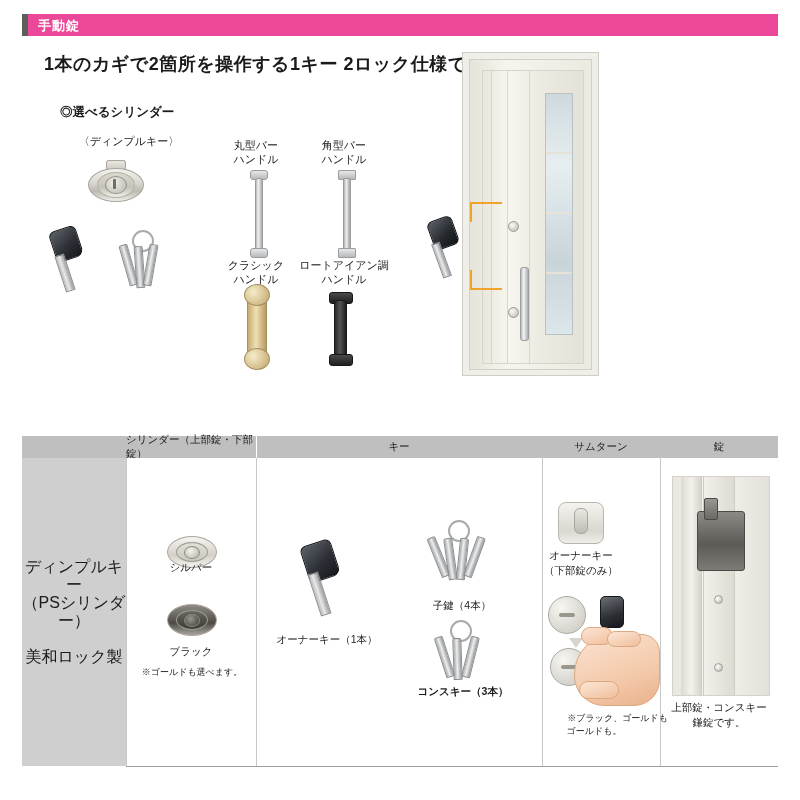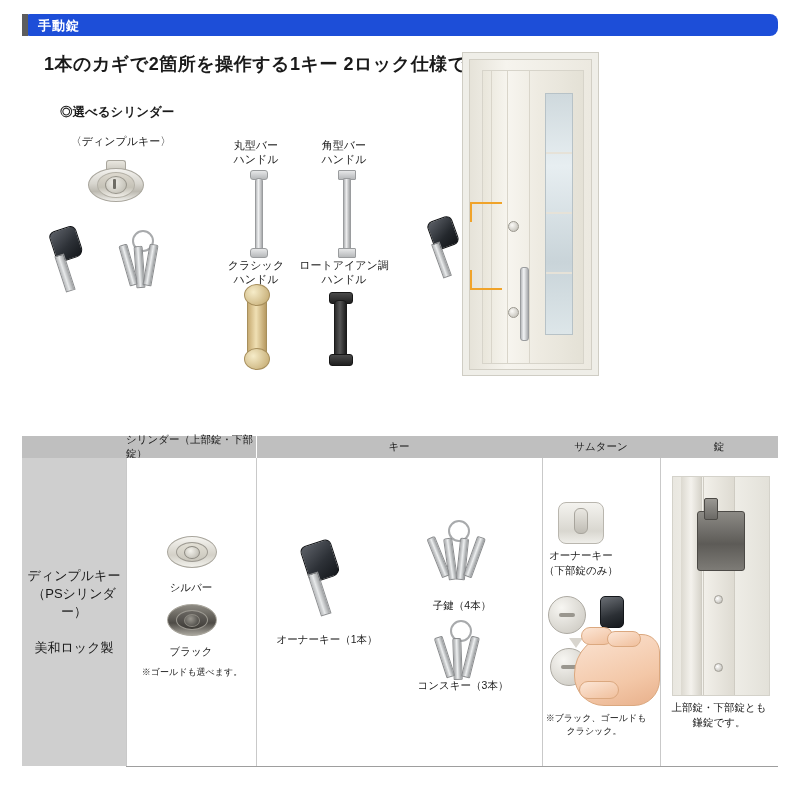--- a/index.html
+++ b/index.html
@@ -9,22 +9,21 @@
     font-family:"Liberation Sans", sans-serif;
     color:#222;
     overflow:hidden;
     position:relative;
   }
   .page{position:relative;width:800px;height:800px;}
 
   
   .header-bar{
     position:absolute;left:22px;top:14px;width:756px;height:22px;
-    background:#1d4ed8;
-    border-radius:8px;
+    background:#ec4899;
   }
   .header-bar .accent{
     position:absolute;left:0;top:0;width:6px;height:22px;background:#5d5d5d;
   }
   .header-title{
     position:absolute;left:16px;top:3px;
     color:#ffffff;font-size:13px;font-weight:bold;letter-spacing:1px;
   }
 
   
@@ -203,21 +202,21 @@
   .tbl .hdr{
     position:absolute;top:0;height:22px;background:#bfbfbf;
     border-right:1px solid #ffffff;
     font-size:10.5px;color:#1a1a1a;
     display:flex;align-items:center;justify-content:center;
   }
   .tbl .hdr.blank{background:#bfbfbf;}
   .tbl .lcol{
     position:absolute;left:0;top:22px;width:104px;height:308px;background:#cfcfcf;
     display:flex;flex-direction:column;align-items:center;justify-content:center;
-    font-size:13px;line-height:18px;text-align:center;color:#1a1a1a;
+    font-size:16px;line-height:18px;text-align:center;color:#1a1a1a;
   }
   .cellbox{
     position:absolute;top:22px;height:308px;background:#ffffff;
     border-left:1px solid #c9c9c9;
   }
   .vline{position:absolute;top:22px;width:1px;height:308px;background:#c9c9c9;}
   .hline-bottom{position:absolute;left:104px;top:330px;width:652px;height:1px;background:#9e9e9e;}
 
   .cap-txt{
     position:absolute;font-size:10.5px;color:#1a1a1a;text-align:center;line-height:15px;
@@ -324,21 +323,21 @@
 <div class="page">
 
   <div class="header-bar">
     <div class="accent"></div>
     <div class="header-title">手動錠</div>
   </div>
 
   <div class="headline">1本のカギで2箇所を操作する1キー 2ロック仕様です。</div>
 
   <div class="sec-title" style="left:60px;top:104px;">◎選べるシリンダー</div>
-  <div class="sub-label" style="left:56px;top:134px;width:130px;">〈ディンプルキー〉</div>
+  <div class="sub-label" style="left:64px;top:134px;width:130px;">〈ディンプルキー〉</div>
 
   <div class="cyl">
     <div class="tab"></div>
     <div class="ring"></div>
     <div class="ring2"></div>
     <div class="core"></div>
     <div class="slot"></div>
   </div>
 
   <div class="key-black" style="left:52px;top:228px;">
@@ -444,21 +443,21 @@
     <div class="vline" style="left:234px;"></div>
     <div class="vline" style="left:520px;"></div>
     <div class="vline" style="left:638px;"></div>
     <div class="hline-bottom"></div>
 
     <div class="tcyl silver" style="left:145px;top:100px;">
       <div class="o"></div>
       <div class="i"></div>
       <div class="c"></div>
     </div>
-    <div class="cap-txt" style="left:129px;top:144px;width:80px;">シルバー</div>
+    <div class="cap-txt" style="left:129px;top:124px;width:80px;">シルバー</div>
 
     <div class="tcyl black" style="left:145px;top:168px;">
       <div class="o"></div>
       <div class="i"></div>
       <div class="c"></div>
     </div>
     <div class="cap-txt" style="left:129px;top:208px;width:80px;">ブラック</div>
     <div class="cap-small" style="left:118px;top:230px;width:104px;">※ゴールドも選べます。</div>
 
     <div class="key-black" style="left:282px;top:106px;">
@@ -475,21 +474,21 @@
       <div class="kb" style="left:48px;top:16px;transform:rotate(20deg);"></div>
     </div>
     <div class="cap-txt" style="left:390px;top:162px;width:100px;">子鍵（4本）</div>
 
     <div class="key-ring" style="left:404px;top:184px;width:76px;height:70px;">
       <div class="ringc" style="left:24px;top:0;"></div>
       <div class="kb" style="left:14px;top:16px;transform:rotate(-18deg);"></div>
       <div class="kb" style="left:27px;top:18px;transform:rotate(-2deg);"></div>
       <div class="kb" style="left:40px;top:16px;transform:rotate(14deg);"></div>
     </div>
-    <div class="cap-txt" style="left:386px;top:242px;width:110px;">コンスキー（3本）</div>
+    <div class="cap-txt" style="left:386px;top:248px;width:110px;font-weight:bold;">コンスキー（3本）</div>
 
     <div class="turn" style="left:536px;top:66px;">
       <div class="plate"></div>
       <div class="lever"></div>
     </div>
     <div class="cap-txt" style="left:509px;top:112px;width:100px;">オーナーキー</div>
     <div class="cap-txt" style="left:509px;top:127px;width:100px;">（下部錠のみ）</div>
 
     <div class="turn-round" style="left:526px;top:160px;">
       <div class="sl"></div>
@@ -498,29 +497,29 @@
     <div class="arrow-down" style="left:547px;top:202px;"></div>
 
     <div class="turn-round" style="left:528px;top:212px;">
       <div class="sl"></div>
     </div>
     <div class="hand" style="left:552px;top:198px;">
       <div class="f1" style="left:6px;top:-8px;width:30px;height:16px;"></div>
       <div class="f2" style="left:32px;top:-4px;width:32px;height:14px;"></div>
       <div class="f3" style="left:4px;top:46px;width:38px;height:16px;"></div>
     </div>
-    <div class="cap-small" style="left:514px;top:276px;width:120px;">※ブラック、ゴールドも</div>
-    <div class="cap-small" style="left:512px;top:289px;width:120px;">クラシック。</div>
+    <div class="cap-small" style="left:526px;top:276px;width:120px;text-align:right;">※ブラック、ゴールドも</div>
+    <div class="cap-small" style="left:512px;top:289px;width:120px;">ゴールドも。</div>
 
     <div class="lockphoto">
       <div class="rail"></div>
       <div class="strike"></div>
       <div class="lockbody">
         <div class="hook"></div>
       </div>
       <div class="screwdot" style="left:41px;top:118px;"></div>
       <div class="screwdot" style="left:41px;top:186px;"></div>
     </div>
-    <div class="cap-txt" style="left:644px;top:264px;width:106px;">上部錠・下部錠とも</div>
+    <div class="cap-txt" style="left:644px;top:264px;width:106px;">上部錠・コンスキー</div>
     <div class="cap-txt" style="left:644px;top:279px;width:106px;">鎌錠です。</div>
   </div>
 
 </div>
 
 </body></html>

